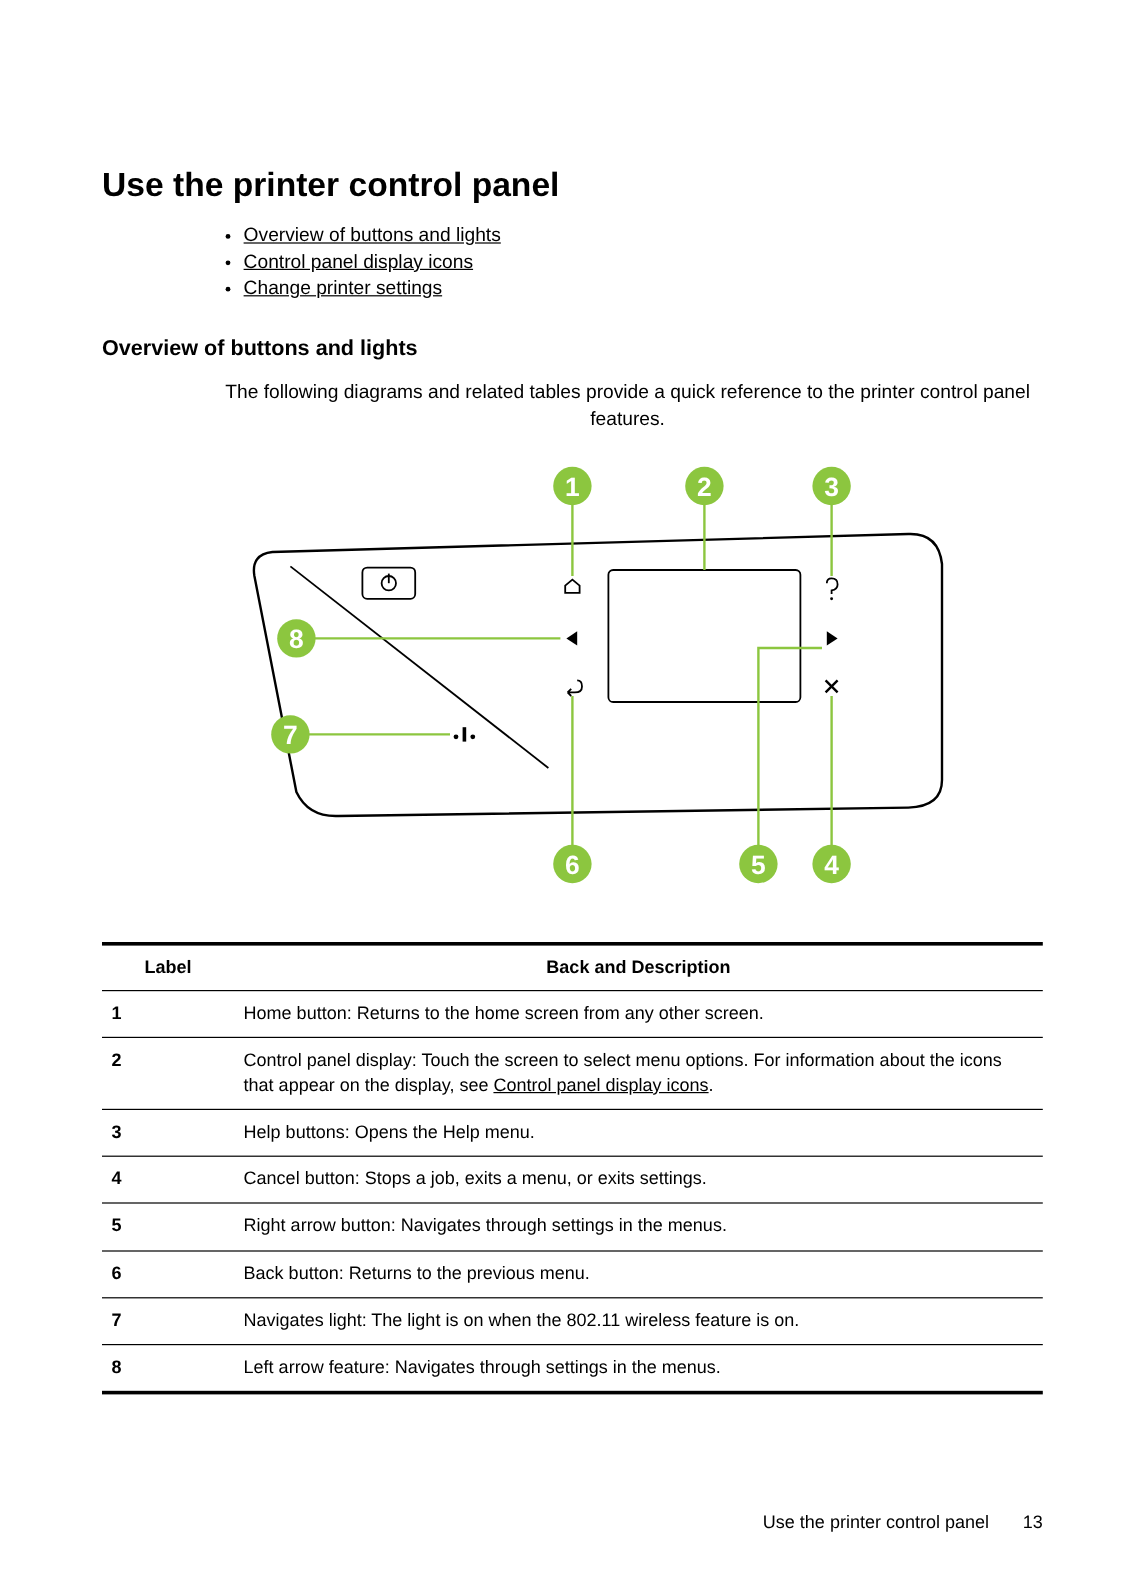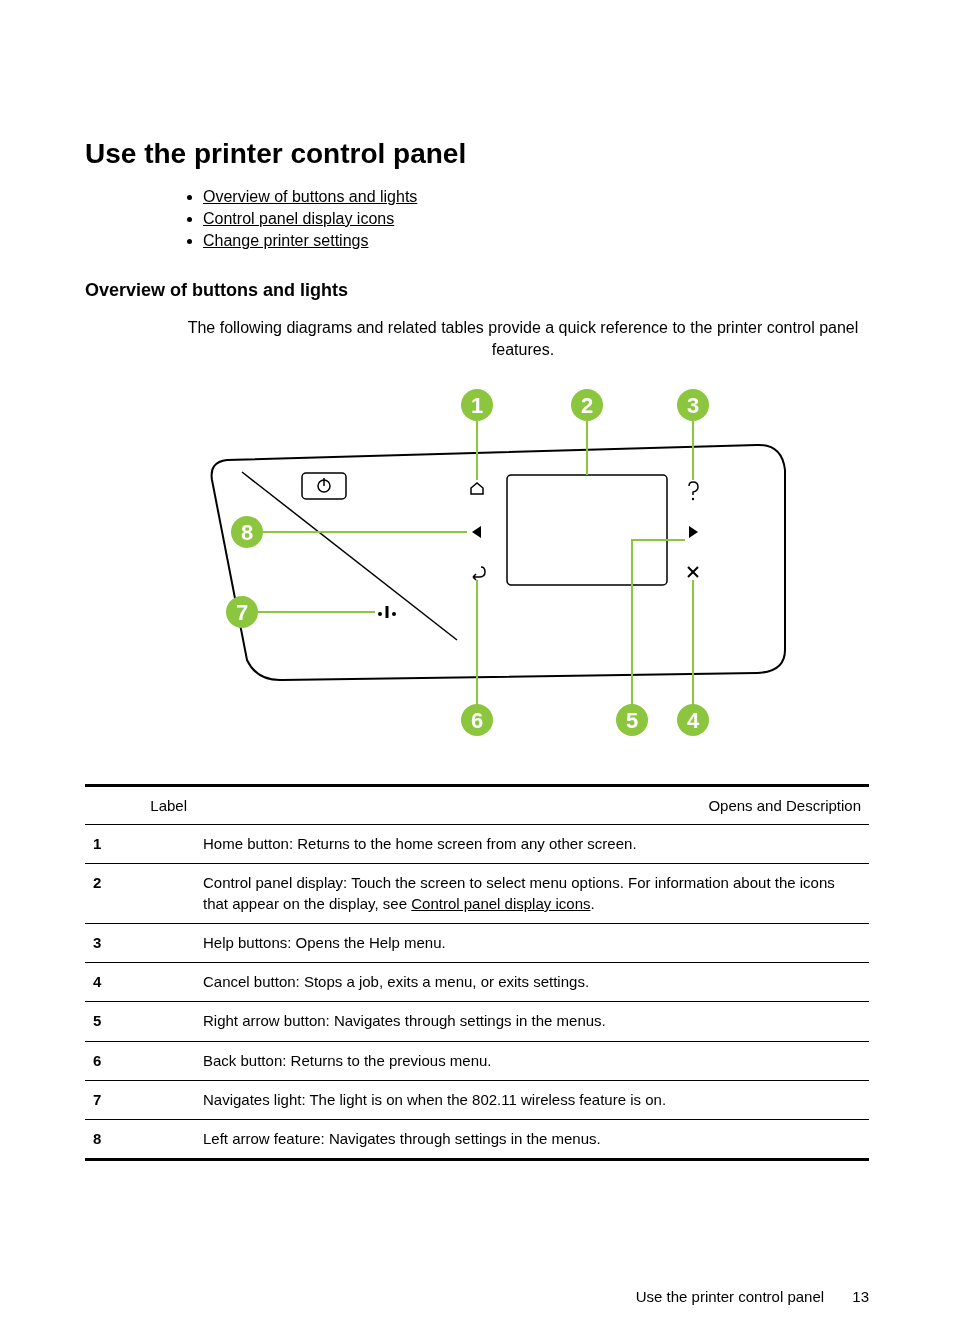--- a/index.html
+++ b/index.html
@@ -63,22 +63,22 @@
   table.feature-table {
     border-collapse: collapse;
     width: 100%;
     font-size: 15px;
   }
   table.feature-table thead tr {
     border-top: 3px solid #000;
     border-bottom: 1.5px solid #000;
   }
   table.feature-table th {
-    text-align: right;
-    font-weight: normal;
+    text-align: center;
+    font-weight: bold;
     padding: 10px 8px;
   }
   table.feature-table th:first-child {
     width: 110px;
   }
   table.feature-table tbody tr {
     border-bottom: 1px solid #000;
   }
   table.feature-table tbody tr:last-child {
     border-bottom: 3px solid #000;
@@ -88,21 +88,21 @@
     vertical-align: top;
     line-height: 1.35;
   }
   table.feature-table td.label-col {
     font-weight: bold;
   }
   .desc-bold { font-weight: normal; }
   .inline-link { text-decoration: underline; color: #000; }
   .footer {
     position: absolute;
-    bottom: 44px;
+    bottom: 72px;
     right: 85px;
     font-size: 15px;
   }
   .footer .section-name { margin-right: 24px; }
 </style>
 </head>
 <body>
 
 <div class="page">
   <h1>Use the printer control panel</h1>
@@ -190,21 +190,21 @@
         <circle cx="90" cy="152" r="16" fill="#8CC63F"></circle>
           <text x="90" y="160">8</text>
       </g>
     </svg>
   </div>
 
   <table class="feature-table">
     <thead>
       <tr>
         <th>Label</th>
-        <th>Opens and Description</th>
+        <th>Back and Description</th>
       </tr>
     </thead>
     <tbody id="tbody">
         <tr>
           <td class="label-col">1</td>
           <td><span class="desc-bold">Home button</span>: Returns to the home screen from any other screen.</td>
         </tr>
         <tr>
           <td class="label-col">2</td>
           <td><span class="desc-bold">Control panel display</span>: Touch the screen to select menu options. For information about the icons that appear on the display, see <a href="#" class="inline-link">Control panel display icons</a>.</td>

